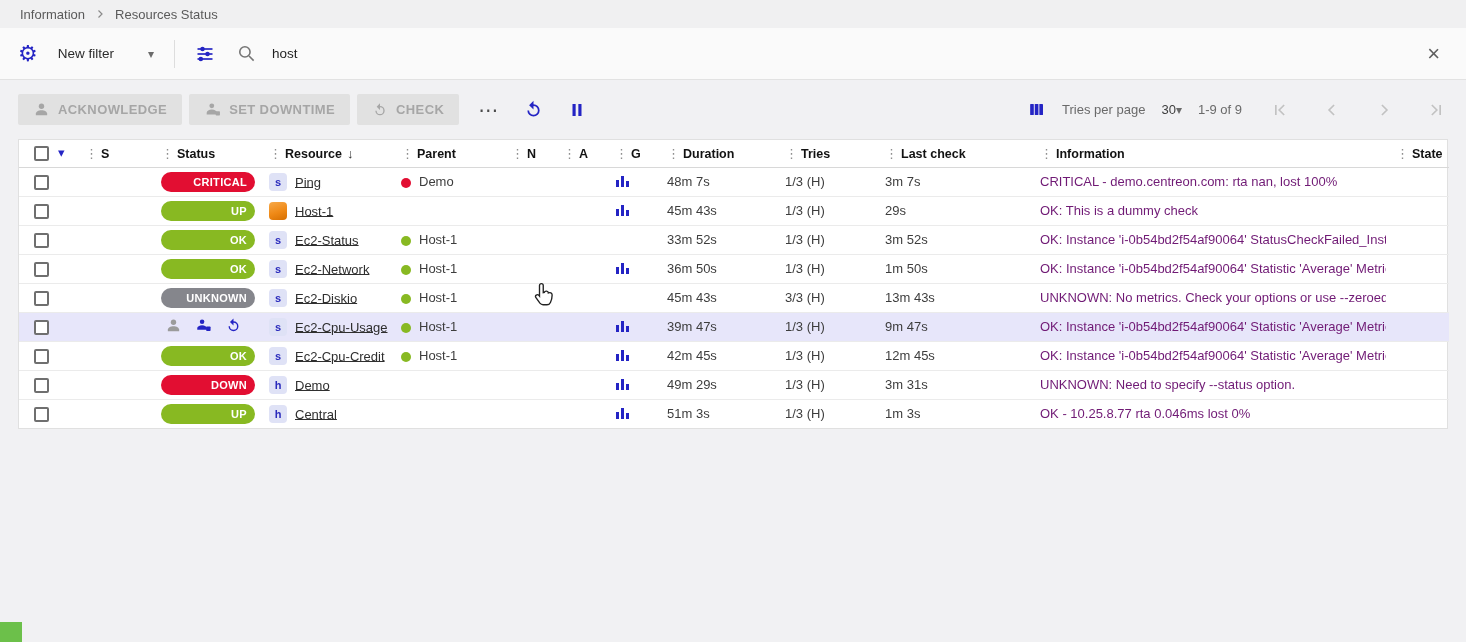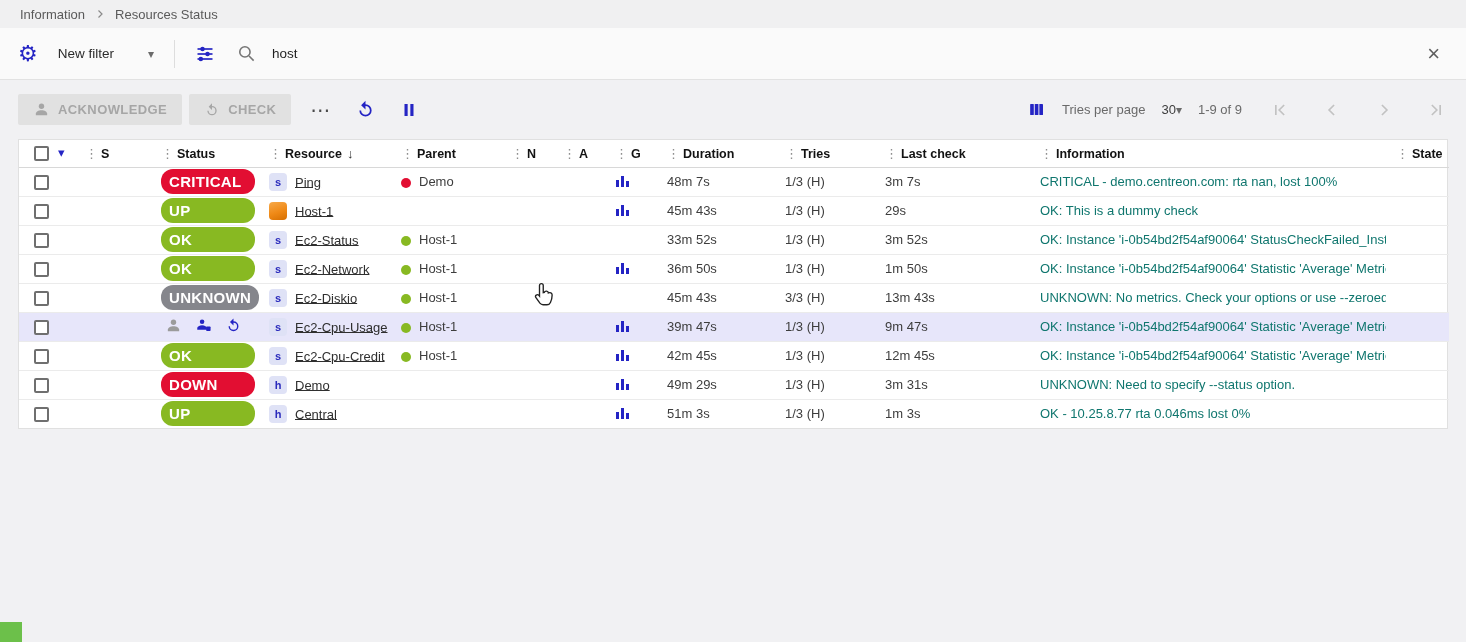--- a/index.html
+++ b/index.html
@@ -49,38 +49,38 @@
   th,td{padding:0 0 0 10px;text-align:left;white-space:nowrap;overflow:hidden;vertical-align:middle;}
   thead th{height:27px;font-size:12.5px;font-weight:bold;color:#121212;border-bottom:1px solid #d8d8d8;}
   tbody td{height:29px;border-bottom:1px solid var(--line);color:#3d3d3d;}
   tbody tr:last-child td{border-bottom:none;}
   tr.hovered td{background:var(--hover_row);}
   .hdots{color:#8f8f8f;font-size:13px;margin-right:3px;font-weight:normal;}
   .sort-arrow{color:#2b2b2b;font-size:13px;margin-left:5px;font-weight:bold;}
   .sel-caret{color:var(--accent);font-size:13px;margin-left:9px;}
   .checkbox{display:inline-block;width:15px;height:15px;border:2px solid #6f6f6f;border-radius:2px;background:#fff;vertical-align:middle;cursor:pointer;}
   .c-check{padding-left:15px;}
-  .pill{display:inline-block;min-width:94px;padding:4px 8px;border-radius:12px;text-align:left;
-        color:#fff;font-size:15px;font-weight:bold;letter-spacing:.3px;}
+  .pill{display:inline-block;min-width:94px;padding:4px 8px;border-radius:12px;text-align:right;
+        color:#fff;font-size:11px;font-weight:bold;letter-spacing:.3px;}
   .sev-critical{background:var(--critical);}
   .sev-ok{background:var(--ok);}
   .sev-unknown{background:var(--unknown);}
   .chip{display:inline-flex;align-items:center;justify-content:center;width:18px;height:18px;border-radius:4px;
         background:#dfe2f6;color:#2a2abc;font-size:11px;font-weight:bold;margin-right:8px;vertical-align:middle;}
   .chip.orange{background:linear-gradient(160deg,#f7a949 0%,var(--orange_host) 55%,#d66f00 100%);color:transparent;}
   .resname{vertical-align:middle;color:#2f2f2f;cursor:pointer;text-decoration:underline;}
   .dot{display:inline-block;width:10px;height:10px;border-radius:50%;margin-right:8px;vertical-align:middle;}
   .dot.sev-critical{background:var(--critical);}
   .dot.sev-ok{background:var(--ok);}
   .graph{color:var(--accent);display:inline-flex;align-items:center;cursor:pointer;}
   .row-actions{display:inline-flex;align-items:center;gap:13px;padding-left:4px;}
   .act{display:inline-flex;align-items:center;cursor:pointer;}
   .act.gray{color:#9b9b9b;}
   .act.blue{color:var(--accent);}
-  .c-info{color:#0f766e;}
+  .c-info{color:#701a75;}
   
   .mouse-cursor{position:absolute;left:534px;top:282px;pointer-events:none;}
   .corner-widget{position:absolute;left:0;bottom:0;width:22px;height:20px;background:#6cc04a;}
 </style>
 </head>
 <body>
 
 <div class="breadcrumb-bar">
   <span>Information</span>
   <span class="crumb-sep">
@@ -122,20 +122,30 @@
 
 <div class="toolbar">
   <button class="btn">
     <span class="bicon">
       <svg width="17" height="17" viewBox="0 0 24 24" fill="currentColor">
           <circle cx="12" cy="7.4" r="3.8"></circle>
           <path d="M12 13c-4.4 0-8 2.2-8 5v2h16v-2c0-2.8-3.6-5-8-5z"></path>
         </svg>
     </span>
     <span>ACKNOWLEDGE</span>
+  </button>
+  <button class="btn">
+    <span class="bicon">
+      <svg width="17" height="17" viewBox="0 0 24 24" fill="currentColor">
+          <circle cx="11" cy="6.8" r="3.4"></circle>
+          <path d="M11 12c-4 0-7.2 2-7.2 4.5V19h14.4v-2.5C18.2 14 15 12 11 12z"></path>
+          <rect x="16.5" y="14.5" width="6" height="6" rx="1"></rect>
+        </svg>
+    </span>
+    <span>SET DOWNTIME</span>
   </button>
   <button class="btn">
     <span class="bicon">
       <svg width="16" height="16" viewBox="0 0 24 24" fill="currentColor">
           <path d="M12 6V2L7 7l5 5V8a5 5 0 1 1-5 5H5a7 7 0 1 0 7-7z"></path>
         </svg>
     </span>
     <span>CHECK</span>
   </button>
   <button class="more-btn">⋯</button>

